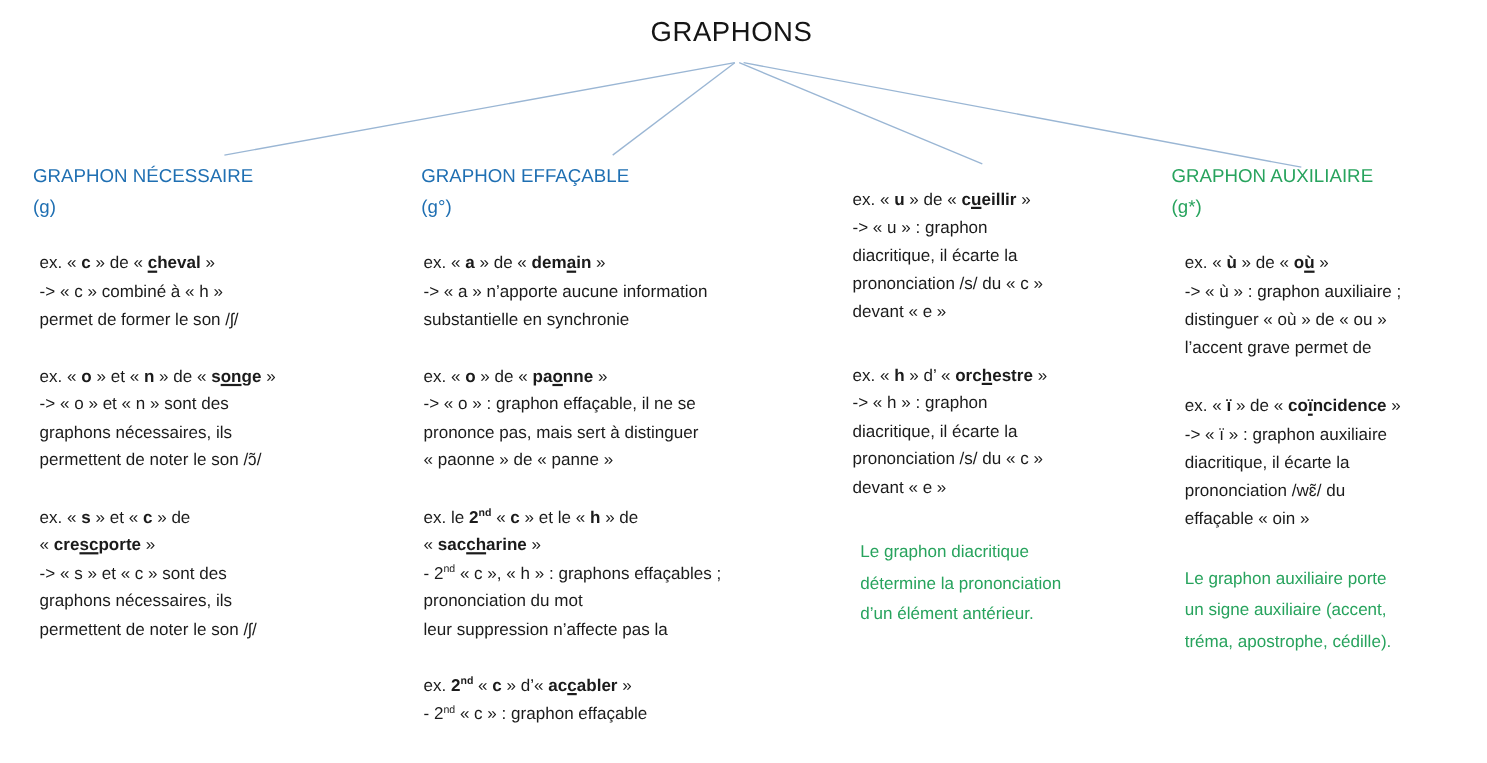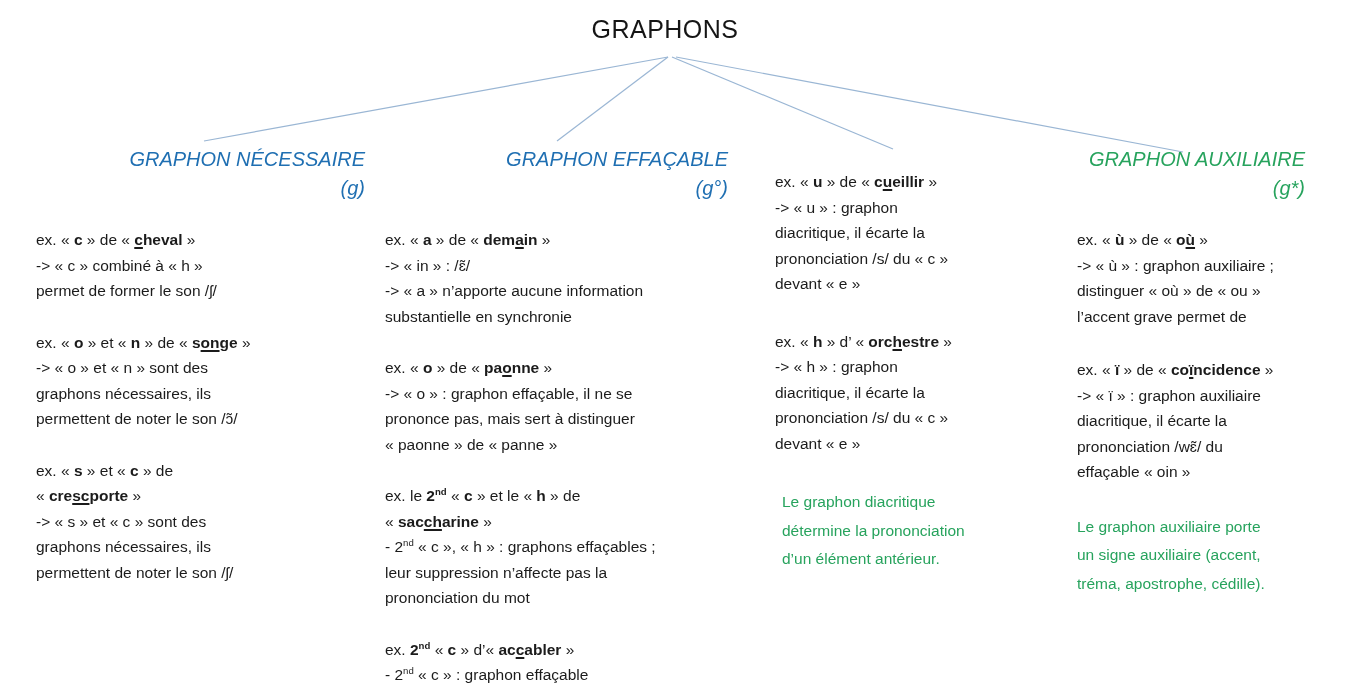--- a/index.html
+++ b/index.html
@@ -11,21 +11,21 @@
     position:absolute;top:15px;left:0;width:1330px;text-align:center;
     font-size:25px;letter-spacing:.5px;color:#151515;
   }
   .connectors{position:absolute;top:0;left:0;width:1352px;height:694px;}
   .connectors line{stroke:var(--line,#9ab6d4);stroke-width:1.2;}
   .col{position:absolute;top:145px;}
   .col-1{left:30px;width:335px;}
   .col-2{left:383px;width:345px;}
   .col-3{left:758px;width:262px;}
   .col-4{left:1065px;width:240px;}
-  .hdr{text-align:right;font-size:20px;line-height:29px;font-style:italic;}
+  .hdr{text-align:left;font-size:17px;line-height:29px;}
   .col.blue .hdr{color:var(--blue,#1f6fb2);}
   .col.green .hdr{color:var(--green,#27a35d);}
   .body{margin-top:24px;font-size:15.5px;}
   .col-1 .body{padding-left:6px;}
   .col-2 .body{padding-left:2px;}
   .col-3 .body{padding-left:17px;}
   .col-4 .body{padding-left:12px;}
   .block{margin-bottom:26px;margin-top:16px;}
   .col-3 .block{margin-bottom:32px;}
   .col-4 .block{margin-bottom:28px;}
@@ -80,36 +80,35 @@
   </div>
 
   <div class="col col-2 blue">
     <div class="hdr">
       <div>GRAPHON EFFAÇABLE</div>
       <div>(g°)</div>
     </div>
     <div class="body">
         <div class="block">
           <div class="line"><span>ex. « </span><span class="b">a</span><span> » de « </span><span class="b">dem</span><span class="b u">a</span><span class="b">in</span><span> »</span></div>
-          <div class="line"><span>-&gt; « in » : /ɛ̃/</span></div>
           <div class="line"><span>-&gt; « a » n’apporte aucune information</span></div>
           <div class="line"><span>substantielle en synchronie</span></div>
         </div>
         <div class="block">
           <div class="line"><span>ex. « </span><span class="b">o</span><span> » de « </span><span class="b">pa</span><span class="b u">o</span><span class="b">nne</span><span> »</span></div>
           <div class="line"><span>-&gt; « o » : graphon effaçable, il ne se</span></div>
           <div class="line"><span>prononce pas, mais sert à distinguer</span></div>
           <div class="line"><span>« paonne » de « panne »</span></div>
         </div>
         <div class="block">
           <div class="line"><span>ex. le </span><span class="b">2</span><span class="b sup">nd</span><span> « </span><span class="b">c</span><span> » et le « </span><span class="b">h</span><span> » de</span></div>
           <div class="line"><span>« </span><span class="b">sac</span><span class="b u">ch</span><span class="b">arine</span><span> »</span></div>
           <div class="line"><span>- 2</span><span class="sup">nd</span><span> « c », « h » : graphons effaçables ;</span></div>
+          <div class="line"><span>prononciation du mot</span></div>
           <div class="line"><span>leur suppression n’affecte pas la</span></div>
-          <div class="line"><span>prononciation du mot</span></div>
         </div>
         <div class="block">
           <div class="line"><span>ex. </span><span class="b">2</span><span class="b sup">nd</span><span> « </span><span class="b">c</span><span> » d’« </span><span class="b">ac</span><span class="b u">c</span><span class="b">abler</span><span> »</span></div>
           <div class="line"><span>- 2</span><span class="sup">nd</span><span> « c » : graphon effaçable</span></div>
         </div>
       </div>
   </div>
 
   <div class="col col-3 green">
     <div class="body">

